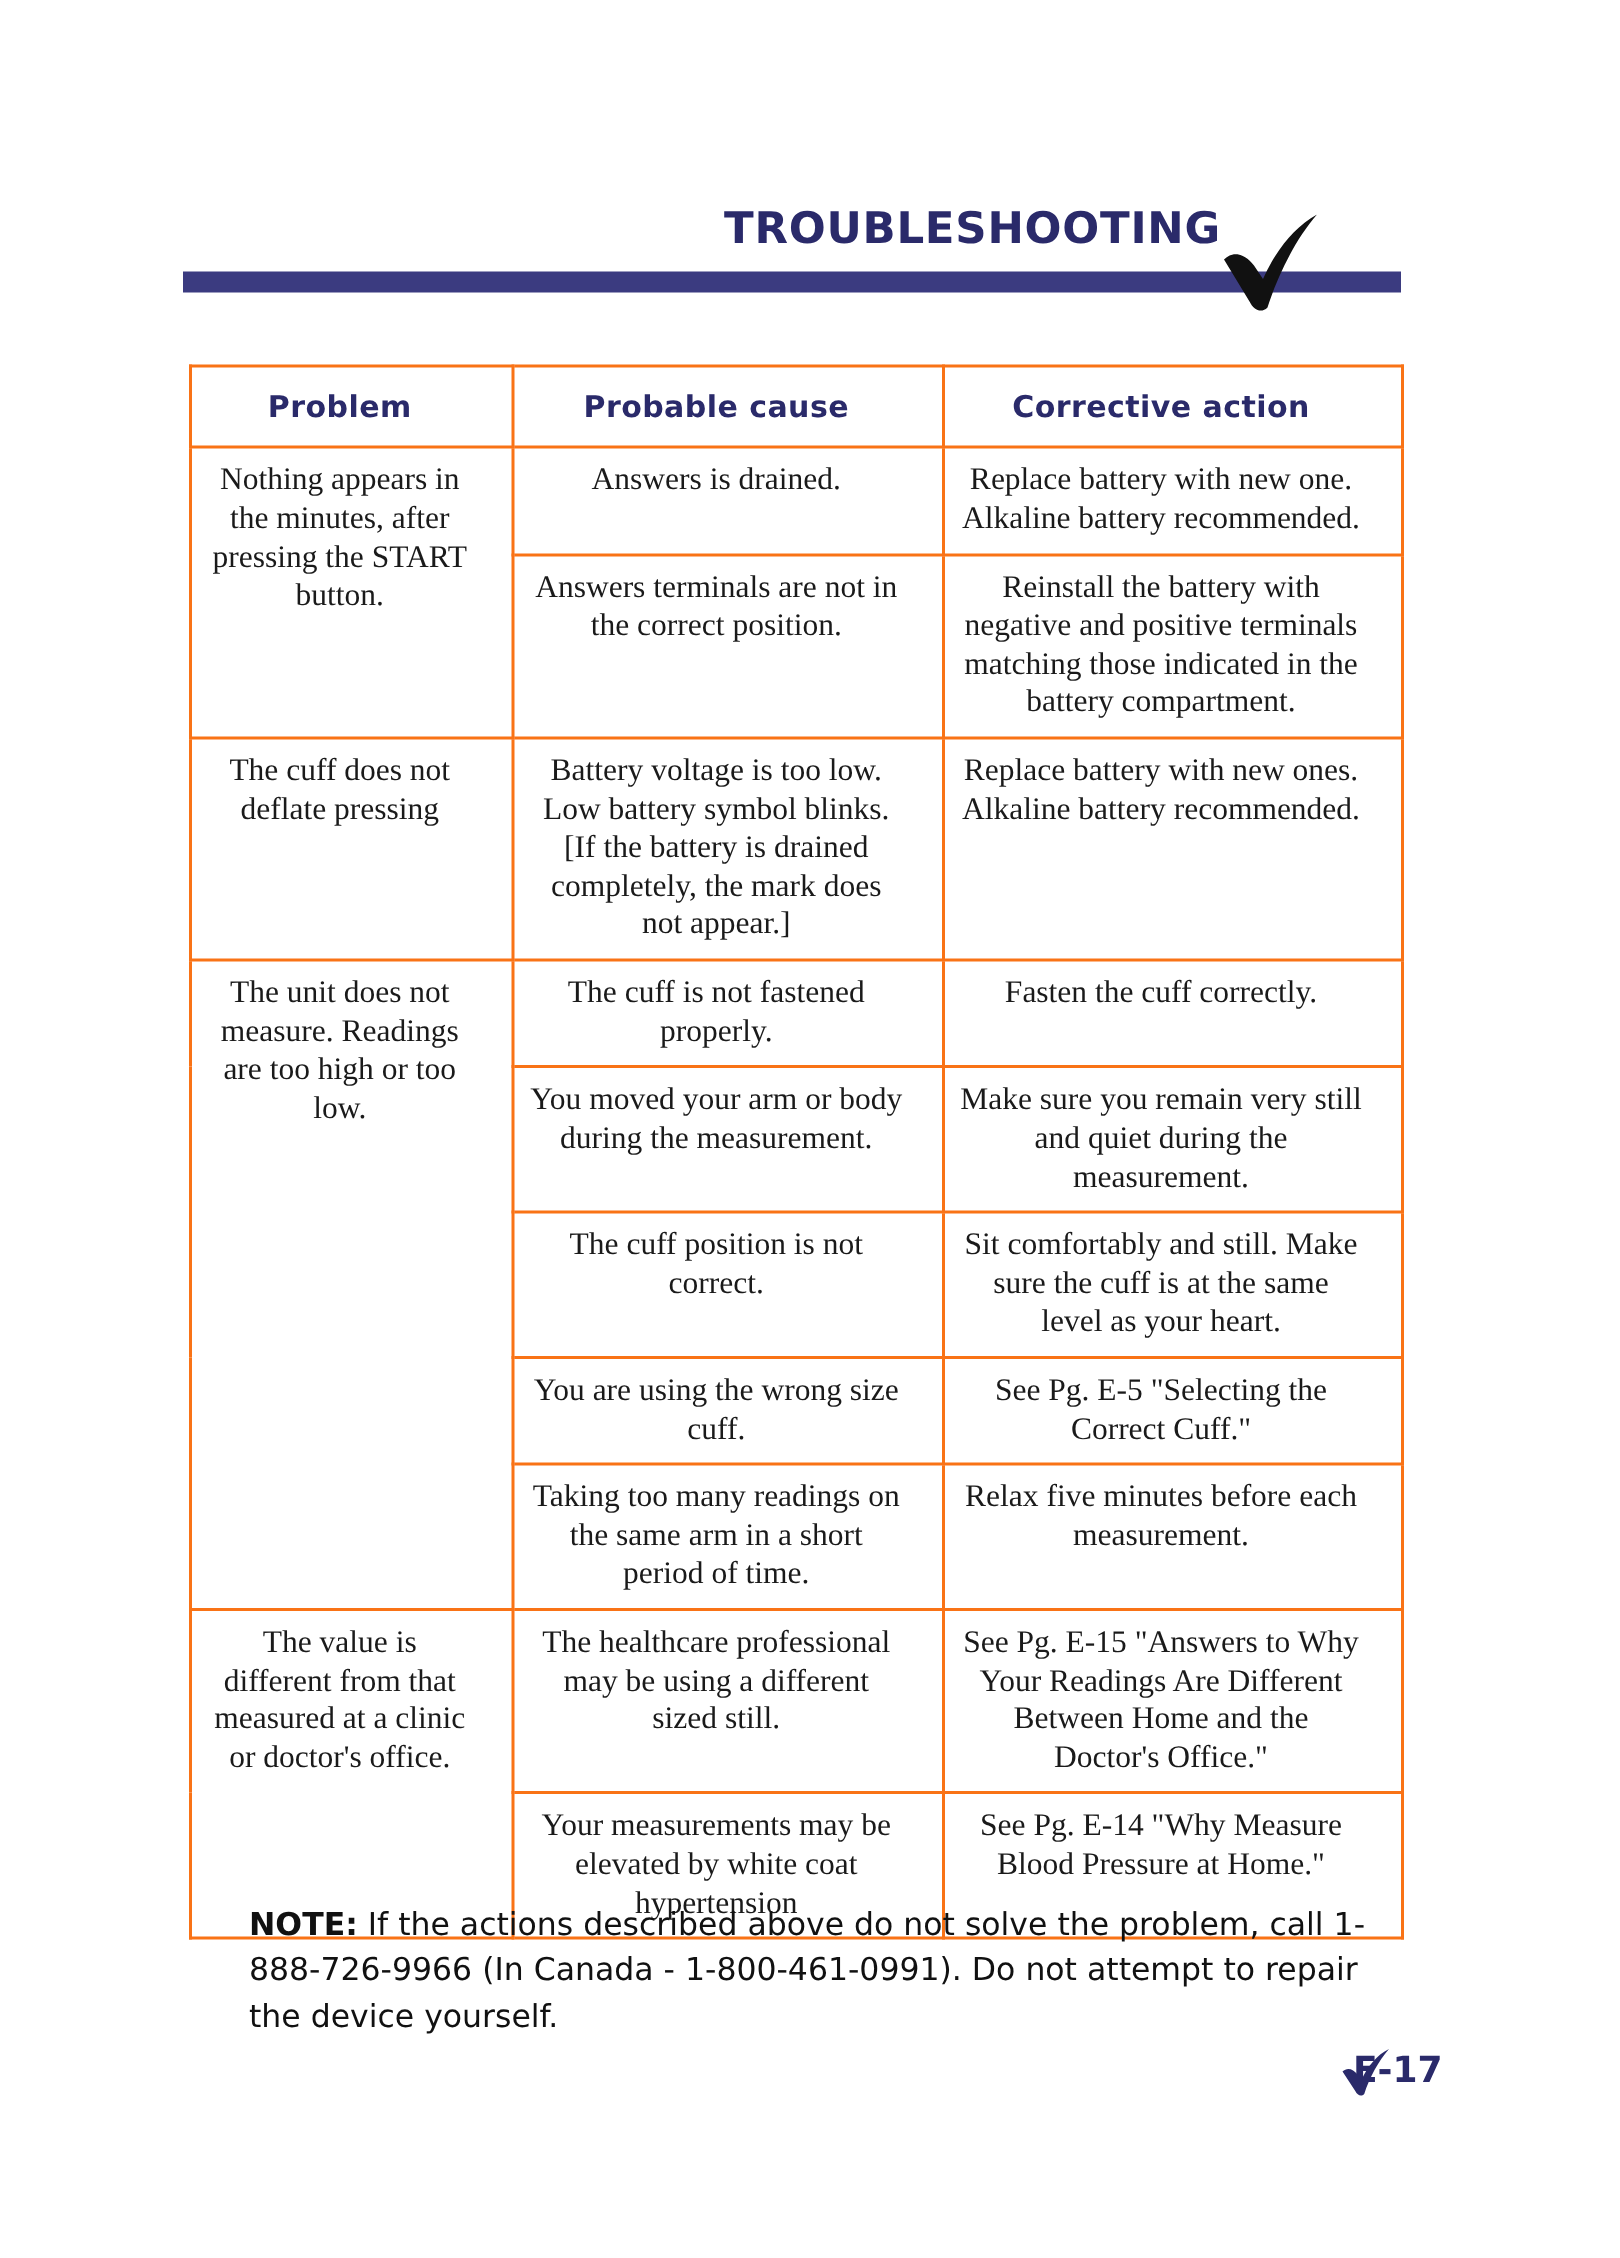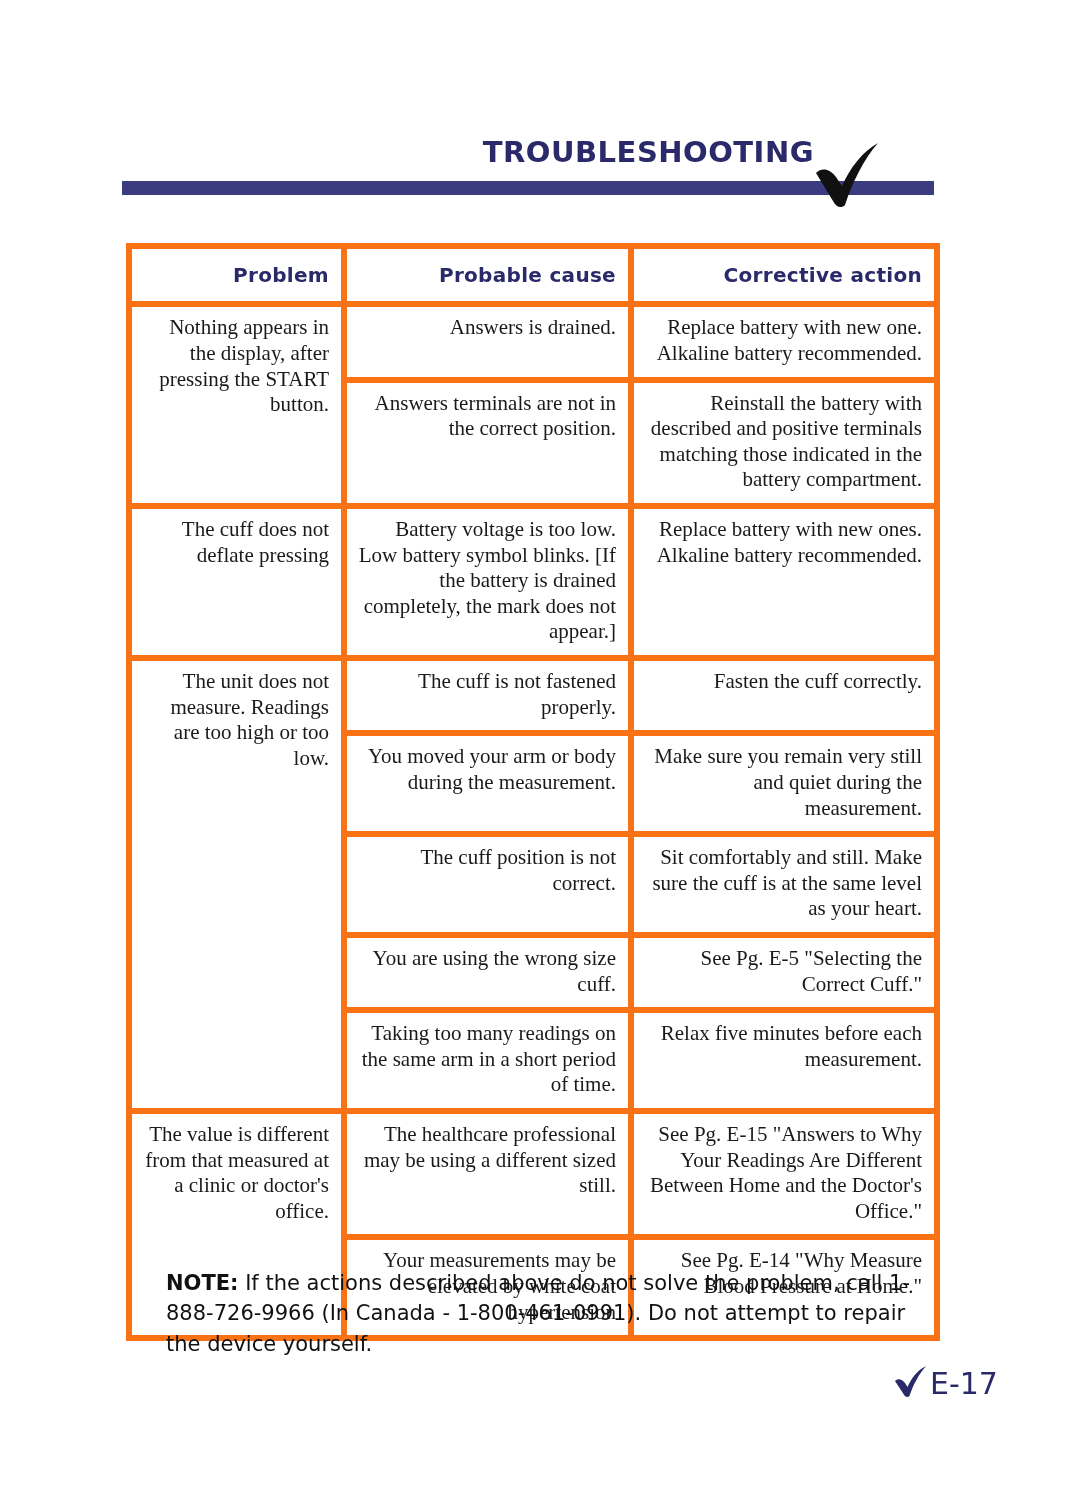--- a/index.html
+++ b/index.html
@@ -67,28 +67,28 @@
     left: 126px;
     top: 243px;
     width: 808px;
   }
   table.tbl {
     border-collapse: collapse;
     width: 808px;
     table-layout: fixed;
   }
   table.tbl td, table.tbl th {
-    border: 6px solid #f97316;
+    border: 2px solid #f97316;
     vertical-align: top;
-    padding: 8px 12px 10px 10px;
+    padding: 8px 26px 10px 10px;
     font-size: 21px;
     line-height: 1.22;
     font-family: "Liberation Serif", serif;
     font-weight: normal;
-    text-align: right;
+    text-align: center;
     color: #1a1a1a;
   }
   table.tbl thead th {
     font-family: "DejaVu Sans", sans-serif;
     font-weight: bold;
     font-size: 20px;
     color: #2a2a6a;
     padding-top: 14px;
     padding-bottom: 14px;
     letter-spacing: 0.3px;
@@ -131,25 +131,25 @@
   .footer-check {
     position: absolute;
     left: 893px;
     top: -4px;
     width: 34px;
     height: 32px;
     color: #2a2a6a;
   }
   .footer-page {
     position: absolute;
-    left: 930px;
+    left: 902px;
     top: -4px;
     font-family: "DejaVu Sans", sans-serif;
-    font-weight: normal;
-    font-size: 30px;
+    font-weight: bold;
+    font-size: 24px;
     color: #2a2a6a;
   }
 </style>
 </head>
 <body>
 
 <div class="page">
 
   <div class="header">
     <div class="header-title">TROUBLESHOOTING</div>
@@ -171,27 +171,27 @@
       <thead>
         <tr>
           <th>Problem</th>
           <th>Probable cause</th>
           <th>Corrective action</th>
         </tr>
       </thead>
       <tbody>
 
         <tr>
-          <td rowspan="2">Nothing appears in the display, after pressing the START button.</td>
+          <td rowspan="2">Nothing appears in the minutes, after pressing the START button.</td>
           <td>Answers is drained.</td>
           <td>Replace battery with new one. Alkaline battery recommended.</td>
         </tr>
         <tr>
           <td>Answers terminals are not in the correct position.</td>
-          <td>Reinstall the battery with described and positive terminals matching those indicated in the battery compartment.</td>
+          <td>Reinstall the battery with negative and positive terminals matching those indicated in the battery compartment.</td>
         </tr>
 
         <tr>
           <td>The cuff does not deflate pressing</td>
           <td>Battery voltage is too low. Low battery symbol blinks. [If the battery is drained completely, the mark does not appear.]</td>
           <td>Replace battery with new ones. Alkaline battery recommended.</td>
         </tr>
 
         <tr>
           <td rowspan="5">The unit does not measure. Readings are too high or too low.</td>

